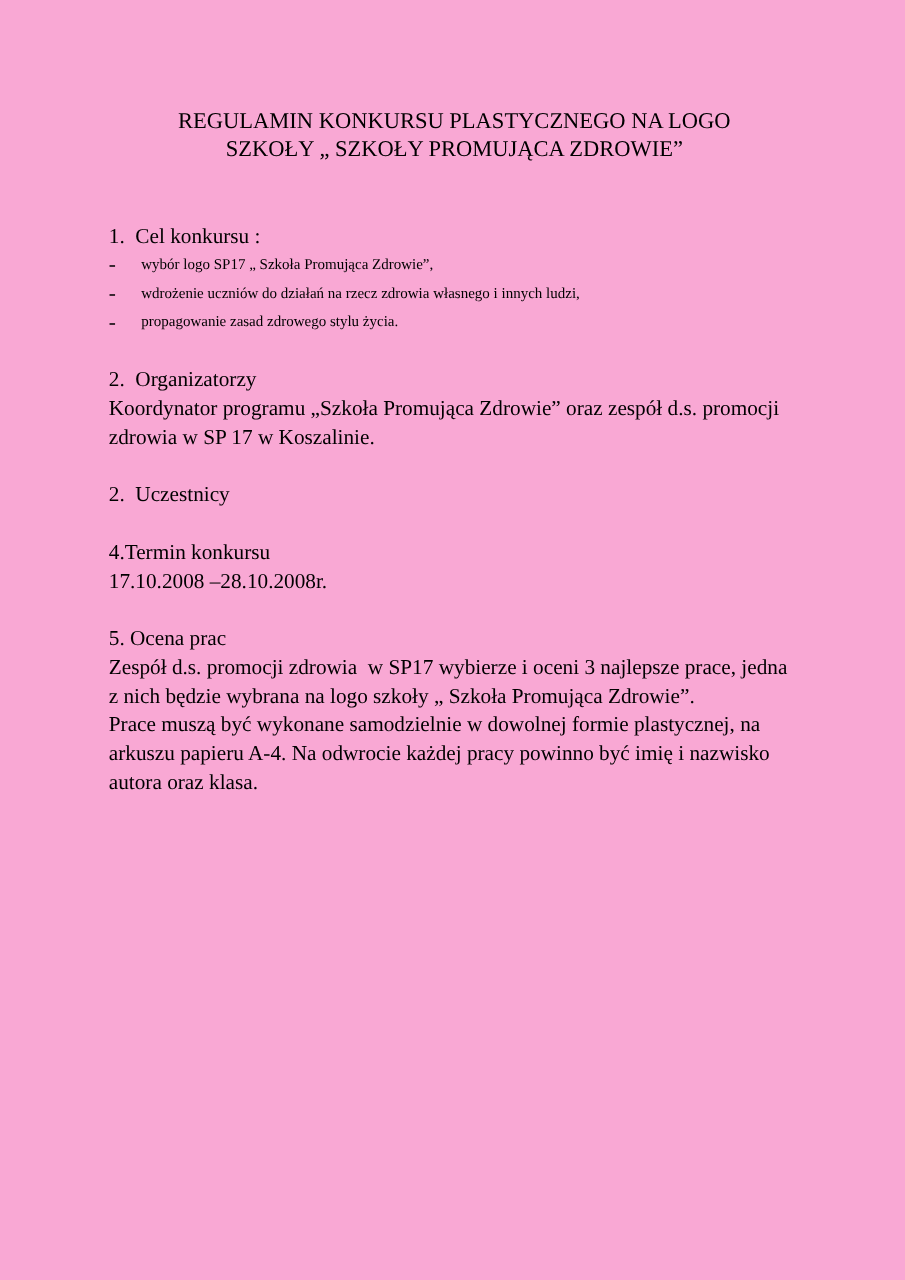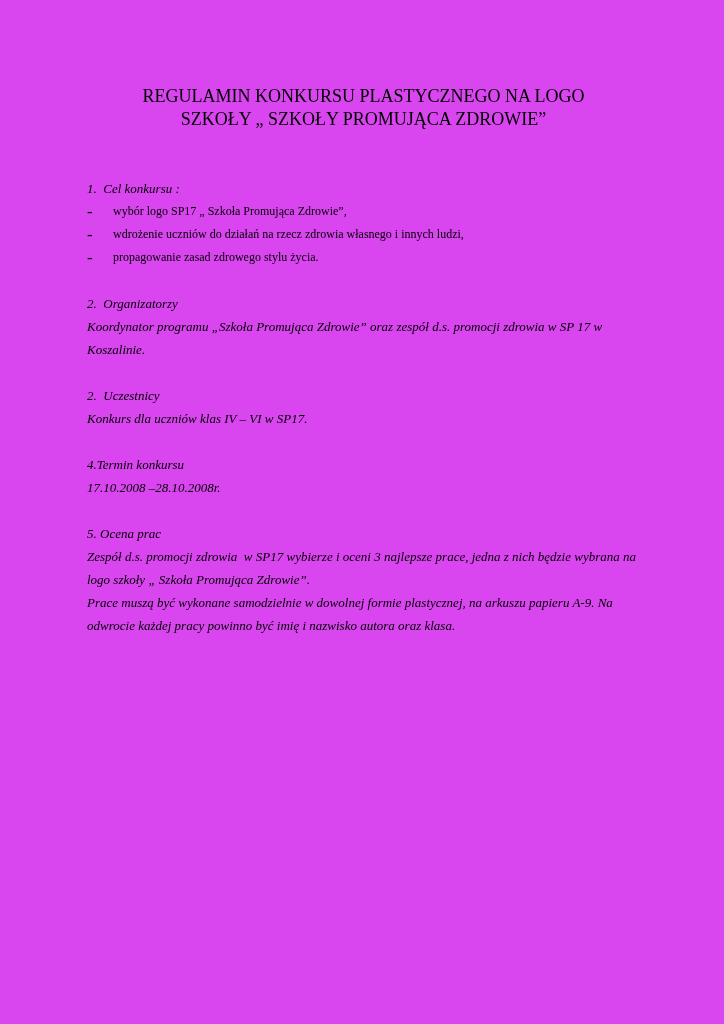--- a/index.html
+++ b/index.html
@@ -7,40 +7,39 @@
   body {
     width: 724px;
     height: 1024px;
     font-family: "Liberation Serif", serif;
     color: #000000;
     overflow: hidden;
   }
   .page {
     width: 724px;
     height: 1024px;
-    background: #d946ef;
+    background: #f9a8d4;
     padding: 85px 84px 0 87px;
   }
   .title-block {
     text-align: center;
     margin-bottom: 46px;
   }
   .title-line {
     font-size: 18px;
     line-height: 23px;
     white-space: pre-wrap;
   }
   section.doc-section {
     margin-bottom: 23px;
   }
   .line {
-    font-size: 13px;
+    font-size: 17px;
     line-height: 23px;
     white-space: pre-wrap;
-    font-style: italic;
   }
   .bullet {
     display: flex;
     align-items: flex-start;
   }
   .bullet .dash {
     width: 26px;
     flex: 0 0 26px;
     font-size: 17px;
     line-height: 23px;
@@ -78,27 +77,26 @@
     </div>
   </section>
 
   <section class="doc-section">
     <p class="line">2.  Organizatorzy</p>
     <p class="line">Koordynator programu „Szkoła Promująca Zdrowie” oraz zespół d.s. promocji zdrowia w SP 17 w Koszalinie.</p>
   </section>
 
   <section class="doc-section">
     <p class="line">2.  Uczestnicy</p>
-    <p class="line">Konkurs dla uczniów klas IV – VI w SP17.</p>
   </section>
 
   <section class="doc-section">
     <p class="line">4.Termin konkursu</p>
     <p class="line">17.10.2008 –28.10.2008r.</p>
   </section>
 
   <section class="doc-section">
     <p class="line">5. Ocena prac</p>
     <p class="line">Zespół d.s. promocji zdrowia  w SP17 wybierze i oceni 3 najlepsze prace, jedna z nich będzie wybrana na logo szkoły „ Szkoła Promująca Zdrowie”.</p>
-    <p class="line">Prace muszą być wykonane samodzielnie w dowolnej formie plastycznej, na arkuszu papieru A-9. Na odwrocie każdej pracy powinno być imię i nazwisko autora oraz klasa.</p>
+    <p class="line">Prace muszą być wykonane samodzielnie w dowolnej formie plastycznej, na arkuszu papieru A-4. Na odwrocie każdej pracy powinno być imię i nazwisko autora oraz klasa.</p>
   </section>
 
 </div>
 
 </body></html>

